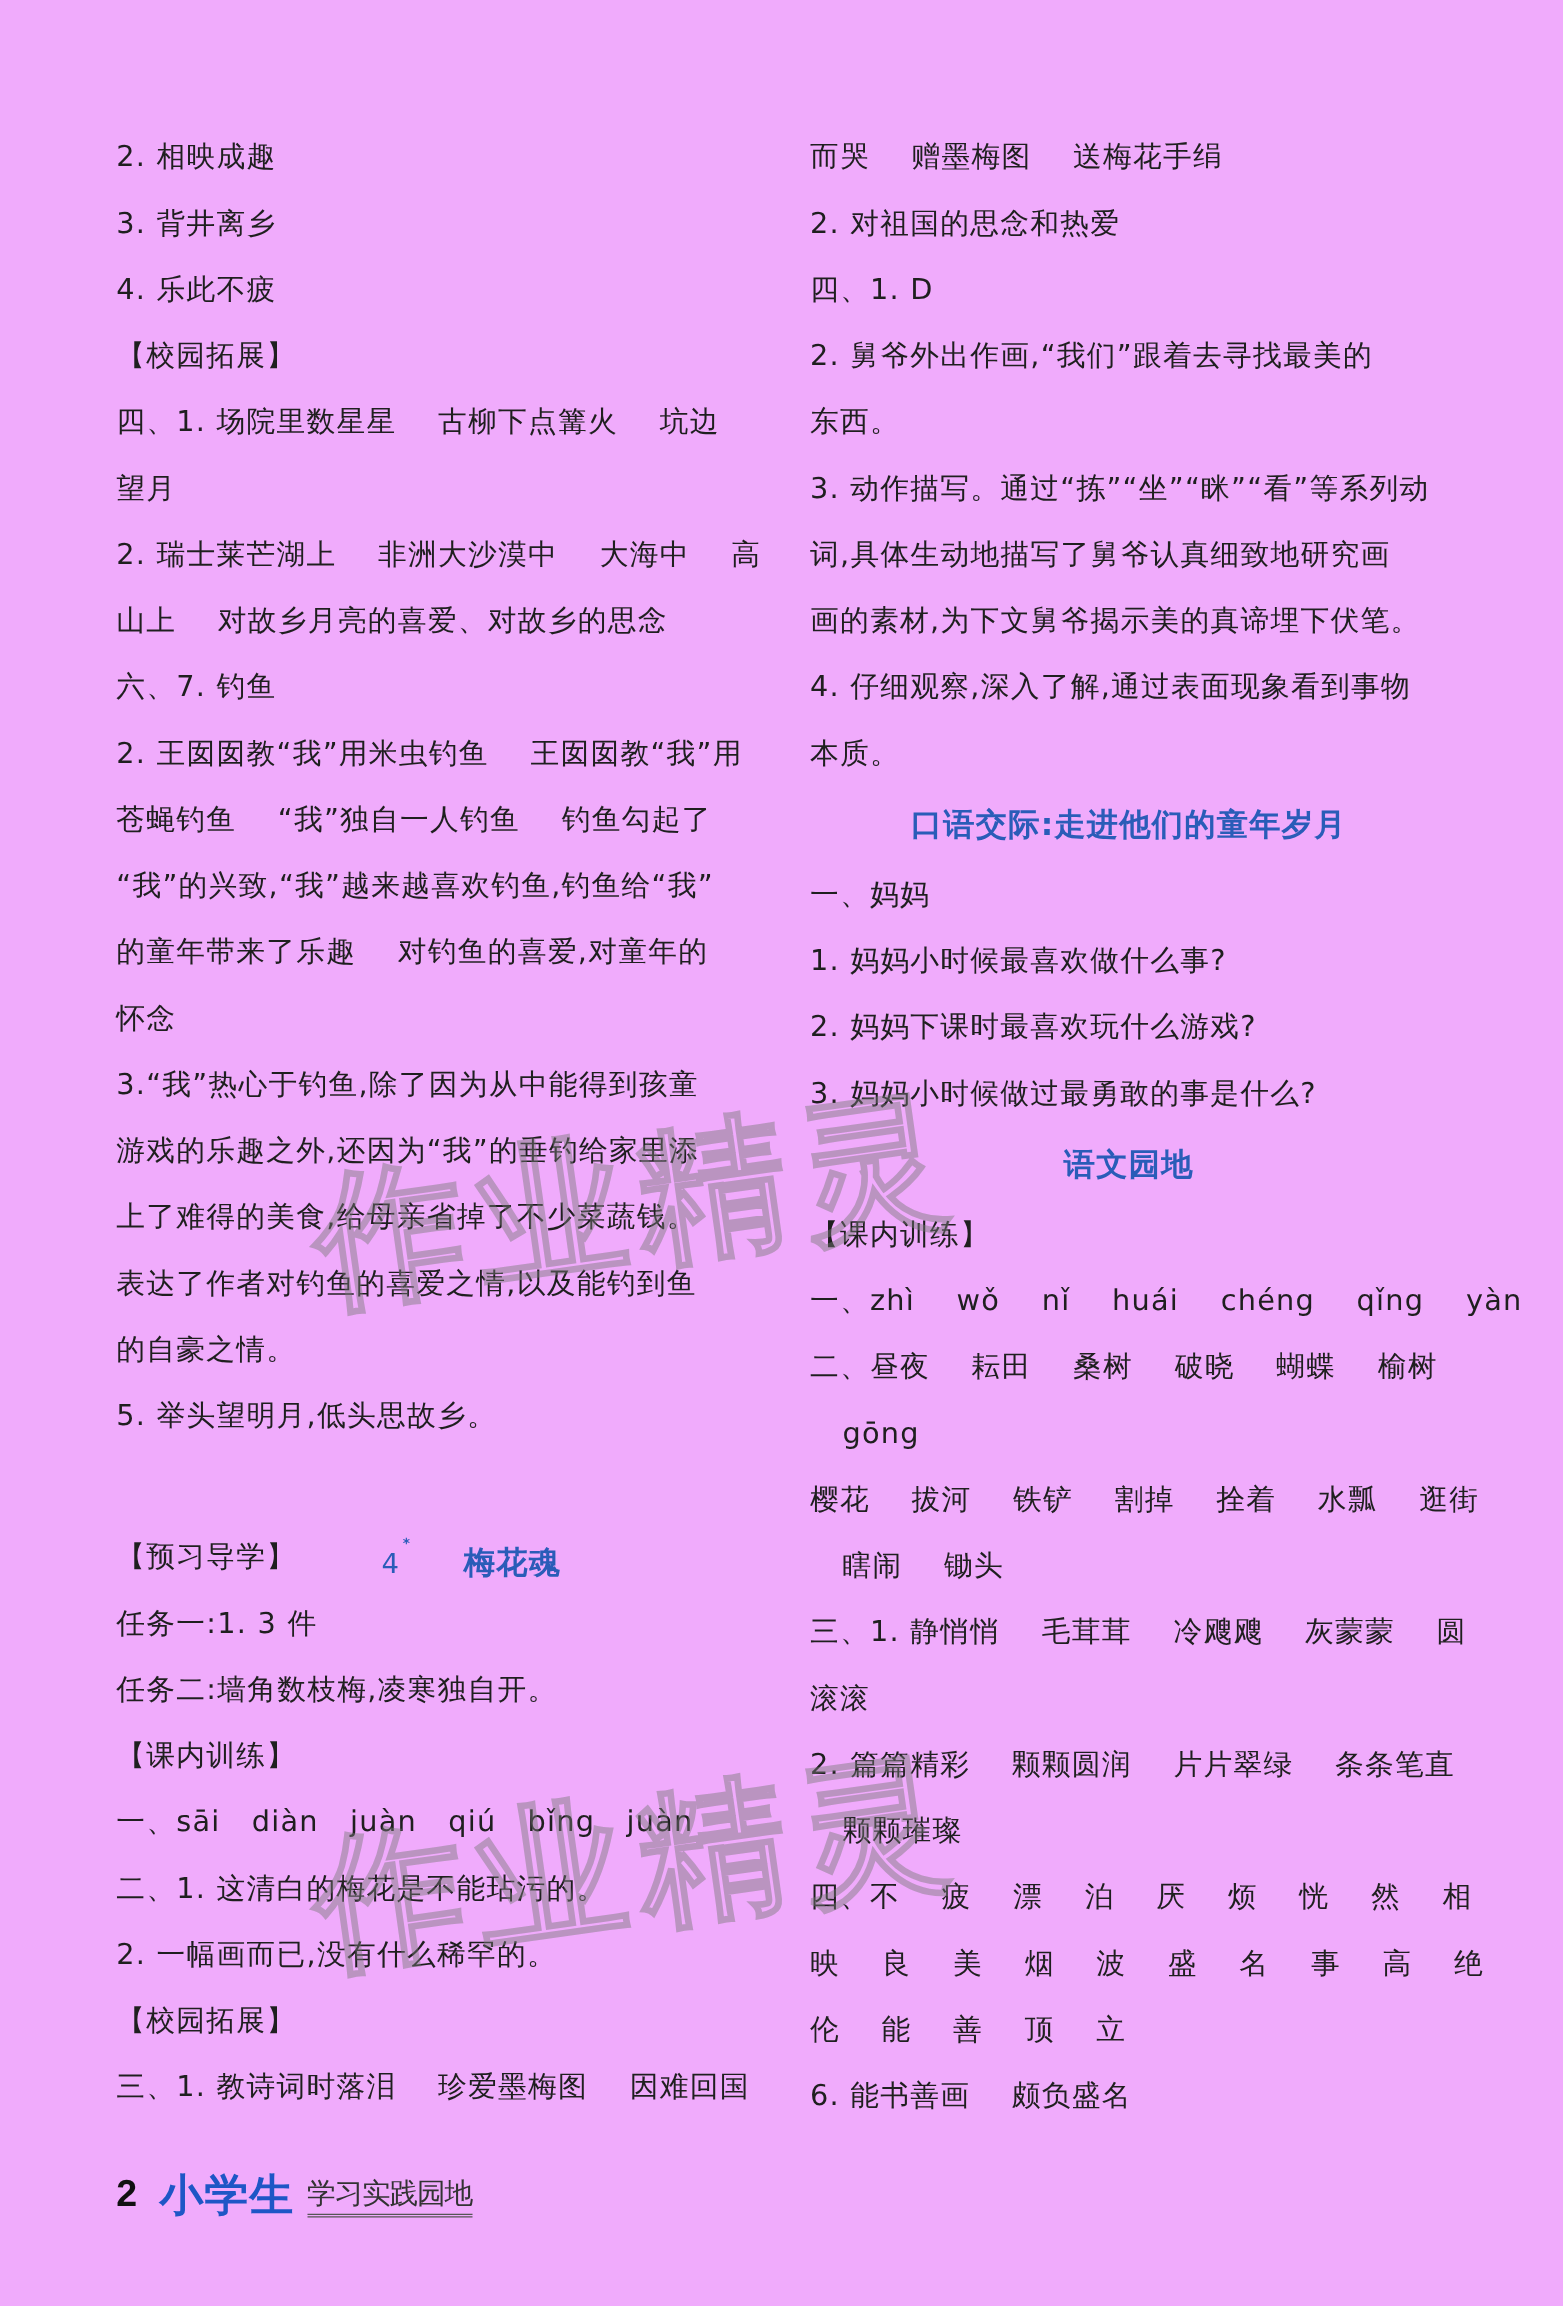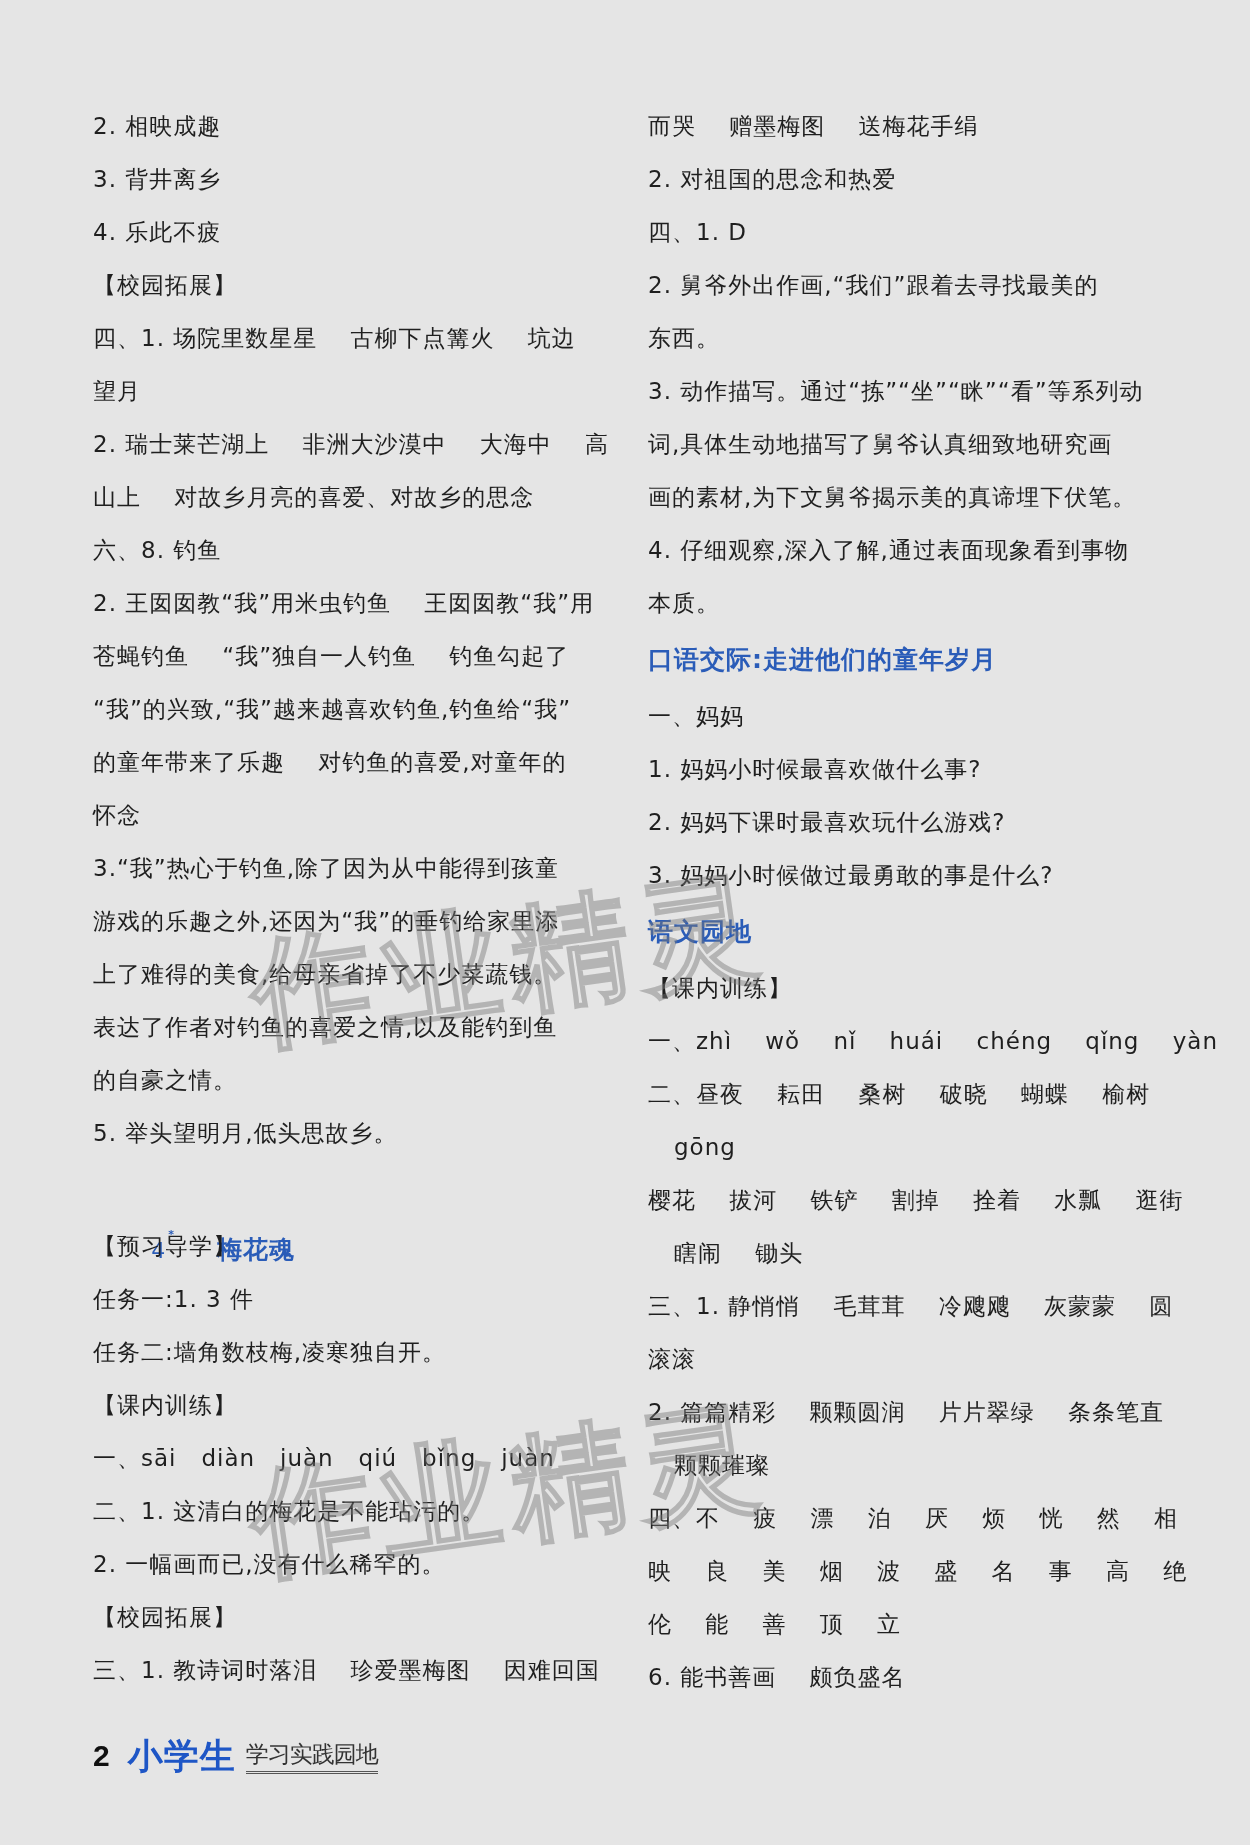--- a/index.html
+++ b/index.html
@@ -1,24 +1,24 @@
 <!DOCTYPE html>
 <html><head>
 <meta charset="utf-8">
 <style>
   html, body { margin: 0; padding: 0; background: #fdfdfd; }
   body { width: 1250px; height: 1845px; position: relative; overflow: hidden;
          font-family: "DejaVu Sans", "Liberation Sans", sans-serif; color: #1f1f1f; }
-  .page { position: absolute; left: 0; top: 0; width: 1250px; height: 1845px; background: #e5e5e5; }
+  .page { position: absolute; left: 0; top: 0; width: 1250px; height: 1845px; background: #f0abfc; }
   .col { position: absolute; top: 100px; }
   .col.left { left: 93px; width: 510px; }
   .col.right { left: 648px; width: 510px; }
   .line { height: 53px; line-height: 53px; font-size: 23px; white-space: pre; letter-spacing: 1px; }
   .line.indent { padding-left: 26px; }
-  .line.heading { color: #2a5cb8; font-size: 25px; font-weight: bold; height: 60px; line-height: 60px; }
+  .line.heading { color: #2a5cb8; text-align: center; font-size: 25px; font-weight: bold; height: 60px; line-height: 60px; }
   .heading .num { font-weight: normal; font-size: 22px; }
   .heading .star { font-size: 11px; vertical-align: top; line-height: 30px; margin-left: 2px; }
   .heading .gap { display: inline-block; width: 42px; }
   .footer { position: absolute; left: 93px; top: 1736px; height: 40px; display: flex; align-items: center; }
   .footer .pg { font-size: 30px; font-weight: bold; color: #111; margin-right: 18px; font-family: "Liberation Sans", sans-serif; }
   .footer .brand { font-size: 35px; font-weight: bold; color: #1e56c6; margin-right: 10px; letter-spacing: 1px; }
   .footer .sub { font-size: 23px; color: #333; border-bottom: 3px double #555; padding-bottom: 1px; letter-spacing: -1px; }
   .watermark { position: absolute; font-size: 120px; font-weight: bold; color: transparent;
                -webkit-text-stroke: 1.5px rgba(120,120,120,0.45); transform: rotate(-8deg);
                letter-spacing: 10px; pointer-events: none; }
@@ -30,21 +30,21 @@
 
   <div class="col left">
     <div class="line">2. 相映成趣</div>
     <div class="line">3. 背井离乡</div>
     <div class="line">4. 乐此不疲</div>
     <div class="line">【校园拓展】</div>
     <div class="line">四、1. 场院里数星星    古柳下点篝火    坑边</div>
     <div class="line">望月</div>
     <div class="line">2. 瑞士莱芒湖上    非洲大沙漠中    大海中    高</div>
     <div class="line">山上    对故乡月亮的喜爱、对故乡的思念</div>
-    <div class="line">六、8. 钓鱼</div>
+    <div class="line">六、7. 钓鱼</div>
     <div class="line">2. 王囡囡教“我”用米虫钓鱼    王囡囡教“我”用</div>
     <div class="line">苍蝇钓鱼    “我”独自一人钓鱼    钓鱼勾起了</div>
     <div class="line">“我”的兴致,“我”越来越喜欢钓鱼,钓鱼给“我”</div>
     <div class="line">的童年带来了乐趣    对钓鱼的喜爱,对童年的</div>
     <div class="line">怀念</div>
     <div class="line">3.“我”热心于钓鱼,除了因为从中能得到孩童</div>
     <div class="line">游戏的乐趣之外,还因为“我”的垂钓给家里添</div>
     <div class="line">上了难得的美食,给母亲省掉了不少菜蔬钱。</div>
     <div class="line">表达了作者对钓鱼的喜爱之情,以及能钓到鱼</div>
     <div class="line">的自豪之情。</div>

